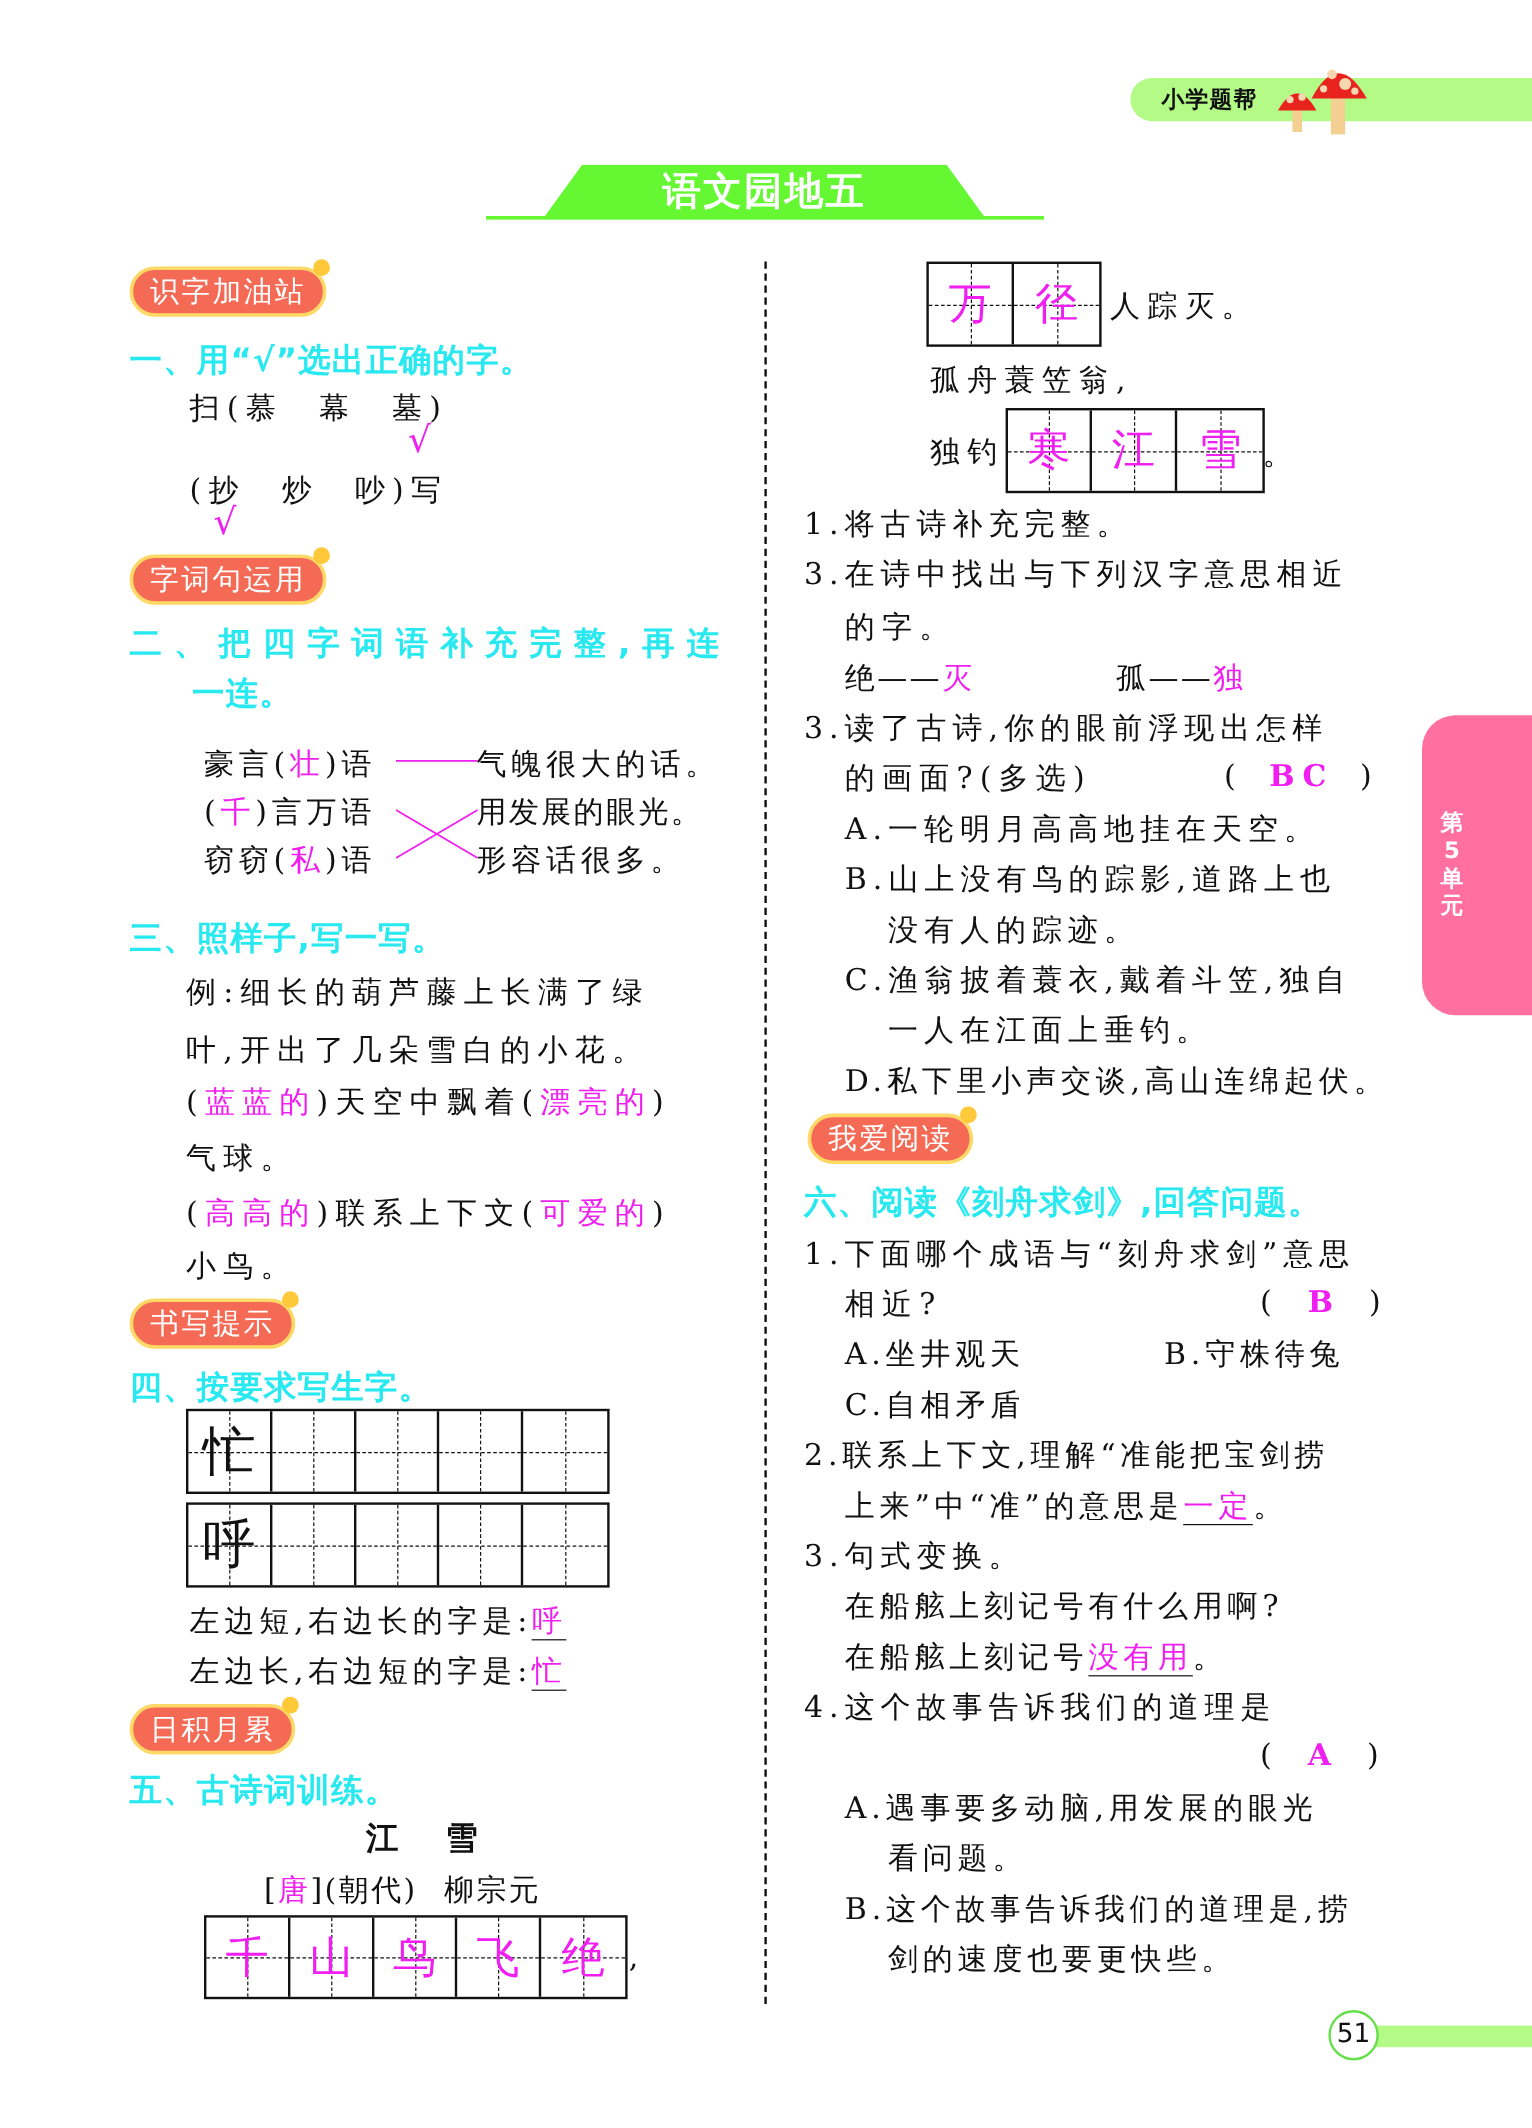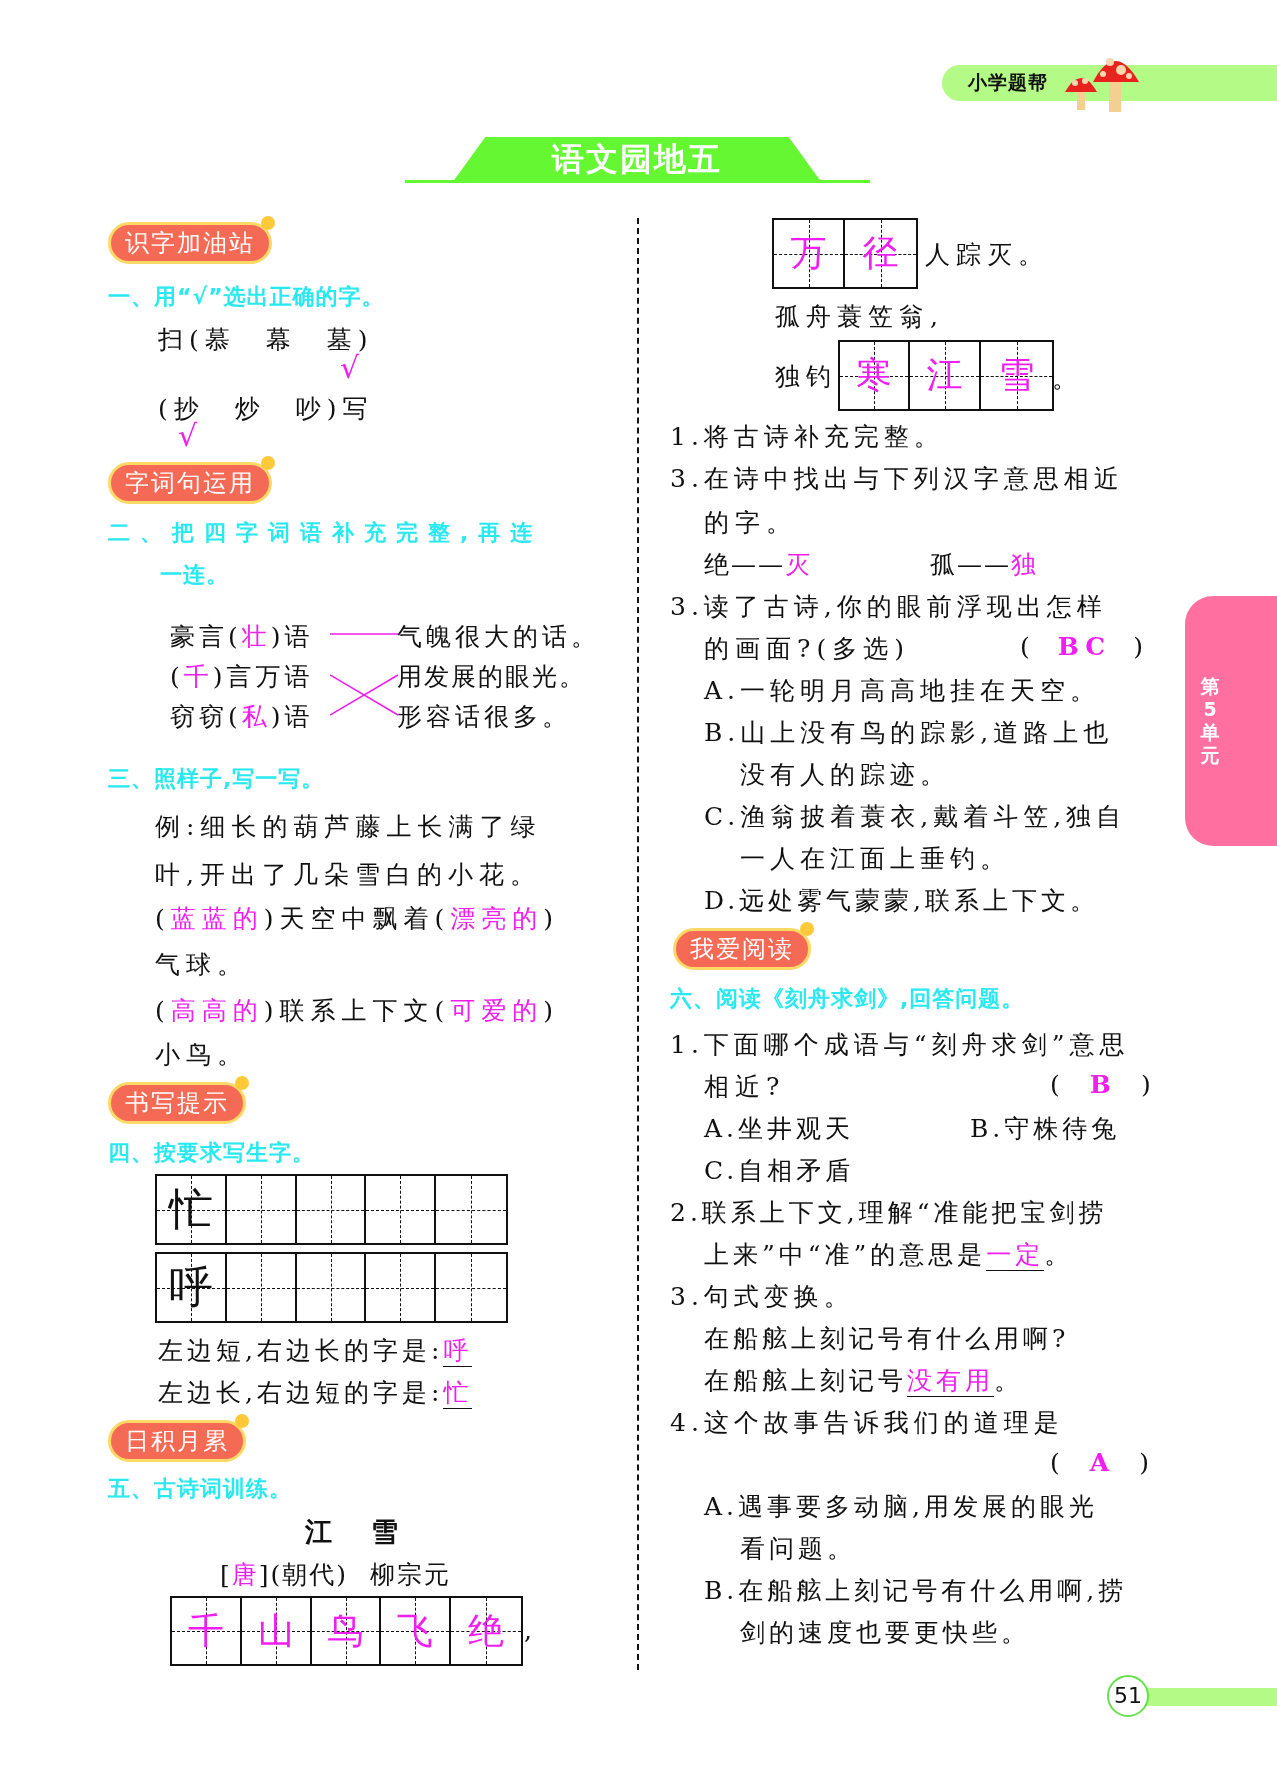--- a/index.html
+++ b/index.html
@@ -21,21 +21,21 @@
 
   
   .divider { left:637px; top:218px; height:1452px; border-left:2px dashed #111; }
 
   
   .pill { position:absolute; height:42px; padding:0 14px; border-radius:21px; background:#f56a55;
           border:3px solid #ffd966; color:#fff; font-family:"DejaVu Sans",sans-serif; font-size:24px;
           line-height:36px; letter-spacing:2px; }
   .pill .heart { position:absolute; right:-6px; top:-9px; width:14px; height:14px; background:#ffc93a; border-radius:50%; }
 
-  .q-head { position:absolute; font-family:"DejaVu Sans",sans-serif; font-weight:bold; color:#28e8f0; font-size:22px; letter-spacing:1px; }
+  .q-head { position:absolute; font-family:"DejaVu Sans",sans-serif; font-weight:bold; color:#28e8f0; font-size:27px; letter-spacing:1px; }
   .line { position:absolute; font-size:25px; letter-spacing:6px; white-space:nowrap; }
   .ans { color:#f01ef0; }
   .u { border-bottom:1.5px solid #111; padding-bottom:1px; }
 
   
   .grid { position:absolute; display:flex; border:2px solid #111; }
   .cell { position:relative; border-right:2px solid #111; display:flex; align-items:center; justify-content:center; }
   .cell:last-child { border-right:none; }
   .cell::before { content:""; position:absolute; left:0; right:0; top:50%; border-top:1.5px dashed #111; }
   .cell::after { content:""; position:absolute; top:0; bottom:0; left:50%; border-left:1.5px dashed #111; }
@@ -183,40 +183,40 @@
 <div class="line" style="left:704px;top:548px;letter-spacing:2px"><span>绝——</span><span class="ans">灭</span></div>
 <div class="line" style="left:930px;top:548px;letter-spacing:2px"><span>孤——</span><span class="ans">独</span></div>
 <div class="line" style="left:670px;top:590px;letter-spacing:5px">3.读了古诗,你的眼前浮现出怎样</div>
 <div class="line" style="left:704px;top:632px">的画面?(多选)</div>
 <div class="line" style="left:1020px;top:632px">(<span class="ans" style="margin:0 22px;font-weight:bold">BC</span>)</div>
 <div class="line" style="left:704px;top:674px;letter-spacing:5px">A.一轮明月高高地挂在天空。</div>
 <div class="line" style="left:704px;top:716px;letter-spacing:5px">B.山上没有鸟的踪影,道路上也</div>
 <div class="line" style="left:740px;top:758px;letter-spacing:5px">没有人的踪迹。</div>
 <div class="line" style="left:704px;top:800px;letter-spacing:5px">C.渔翁披着蓑衣,戴着斗笠,独自</div>
 <div class="line" style="left:740px;top:842px;letter-spacing:5px">一人在江面上垂钓。</div>
-<div class="line" style="left:704px;top:884px;letter-spacing:4px">D.远处雾气蒙蒙,联系上下文。</div>
+<div class="line" style="left:704px;top:884px;letter-spacing:4px">D.私下里小声交谈,高山连绵起伏。</div>
 
 <div class="pill" style="left:673px;top:928px"><span>我爱阅读</span><i class="heart"></i></div>
 <div class="q-head" style="left:670px;top:984px">六、阅读《刻舟求剑》,回答问题。</div>
 <div class="line" style="left:670px;top:1028px;letter-spacing:5px">1.下面哪个成语与“刻舟求剑”意思</div>
 <div class="line" style="left:704px;top:1070px">相近?</div>
 <div class="line" style="left:1050px;top:1070px">(<span class="ans" style="margin:0 24px;font-weight:bold">B</span>)</div>
 <div class="line" style="left:704px;top:1112px;letter-spacing:4px">A.坐井观天</div>
 <div class="line" style="left:970px;top:1112px;letter-spacing:4px">B.守株待兔</div>
 <div class="line" style="left:704px;top:1154px;letter-spacing:4px">C.自相矛盾</div>
 <div class="line" style="left:670px;top:1196px;letter-spacing:4px">2.联系上下文,理解“准能把宝剑捞</div>
 <div class="line" style="left:704px;top:1238px;letter-spacing:4px"><span>上来”中“准”的意思是</span><span class="ans u">一定</span><span>。</span></div>
 <div class="line" style="left:670px;top:1280px;letter-spacing:5px">3.句式变换。</div>
 <div class="line" style="left:704px;top:1322px;letter-spacing:4px">在船舷上刻记号有什么用啊?</div>
 <div class="line" style="left:704px;top:1364px;letter-spacing:4px"><span>在船舷上刻记号</span><span class="ans u">没有用</span><span>。</span></div>
 <div class="line" style="left:670px;top:1406px;letter-spacing:5px">4.这个故事告诉我们的道理是</div>
 <div class="line" style="left:1050px;top:1448px">(<span class="ans" style="margin:0 24px;font-weight:bold">A</span>)</div>
 <div class="line" style="left:704px;top:1490px;letter-spacing:4px">A.遇事要多动脑,用发展的眼光</div>
 <div class="line" style="left:740px;top:1532px;letter-spacing:4px">看问题。</div>
-<div class="line" style="left:704px;top:1574px;letter-spacing:4px">B.在船舷上刻记号有什么用啊,捞</div>
+<div class="line" style="left:704px;top:1574px;letter-spacing:4px">B.这个故事告诉我们的道理是,捞</div>
 <div class="line" style="left:740px;top:1616px;letter-spacing:4px">剑的速度也要更快些。</div>
 
 <div class="abs tab"></div>
 <div class="abs tab-text">
   <div>第</div>
     <div>5</div>
     <div>单</div>
     <div>元</div>
 </div>
 

